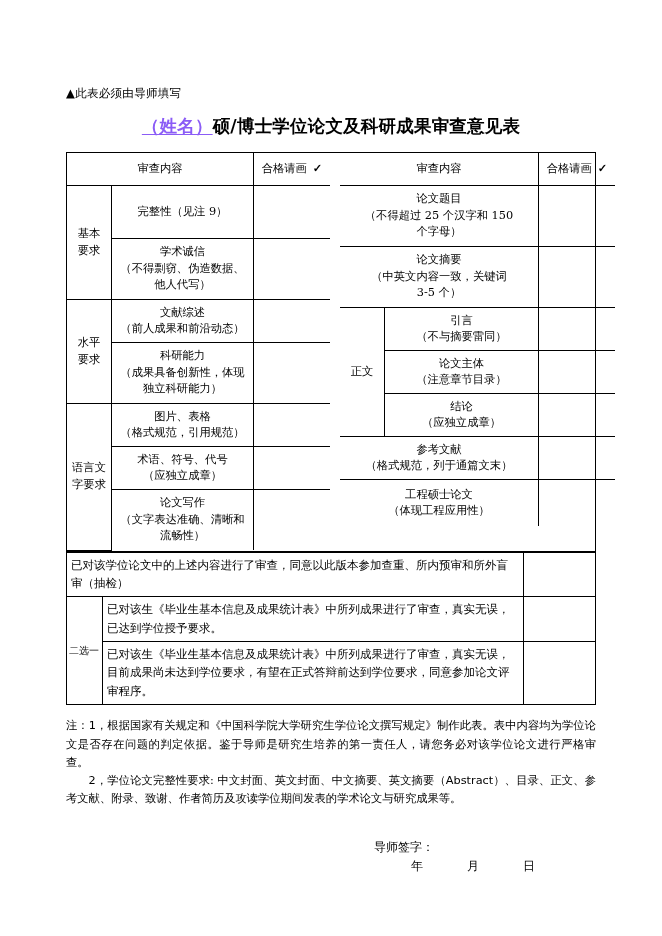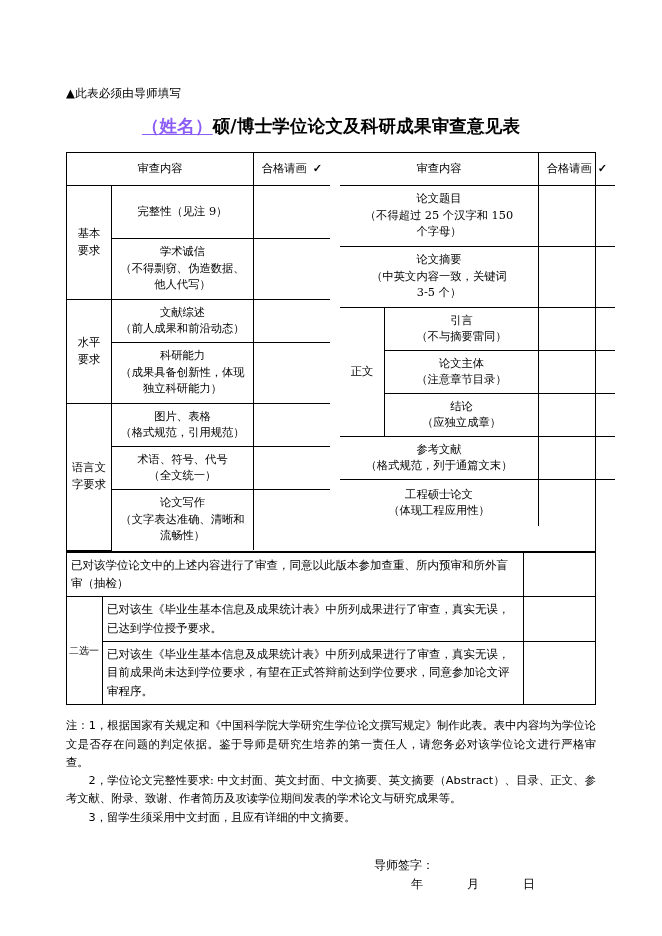--- a/index.html
+++ b/index.html
@@ -203,21 +203,21 @@
 
           <tr>
             <td class="grp edge-l" rowspan="3"><span style="white-space:pre-line">语言文
 字要求</span></td>
             <td class="cont" style="height:36px"><span style="white-space:pre-line">图片、表格
 （格式规范，引用规范）</span></td>
             <td class="chk edge-r"></td>
           </tr>
           <tr>
             <td class="cont" style="height:36px"><span style="white-space:pre-line">术语、符号、代号
-（全文统一）</span></td>
+（应独立成章）</span></td>
             <td class="chk edge-r"></td>
           </tr>
           <tr>
             <td class="cont" style="height:54px"><span style="white-space:pre-line">论文写作
 （文字表达准确、清晰和
 流畅性）</span></td>
             <td class="chk edge-r"></td>
           </tr>
         </tbody>
       </table>
@@ -302,21 +302,20 @@
       <tr>
         <td style="height:52px">已对该生《毕业生基本信息及成果统计表》中所列成果进行了审查，真实无误，目前成果尚未达到学位要求，有望在正式答辩前达到学位要求，同意参加论文评审程序。</td>
         <td class="sign"></td>
       </tr>
     </tbody>
   </table>
 
   <div class="notes">
     <p>注：1，根据国家有关规定和《中国科学院大学研究生学位论文撰写规定》制作此表。表中内容均为学位论文是否存在问题的判定依据。鉴于导师是研究生培养的第一责任人，请您务必对该学位论文进行严格审查。</p>
     <p class="indent">2，学位论文完整性要求: 中文封面、英文封面、中文摘要、英文摘要（Abstract）、目录、正文、参考文献、附录、致谢、作者简历及攻读学位期间发表的学术论文与研究成果等。</p>
-    <p class="indent">3，留学生须采用中文封面，且应有详细的中文摘要。</p>
   </div>
 
   <div class="sig">
     <div class="line1">导师签字：</div>
     <div class="line2">年　月　日</div>
   </div>
 
 </div>
 
 </body></html>

